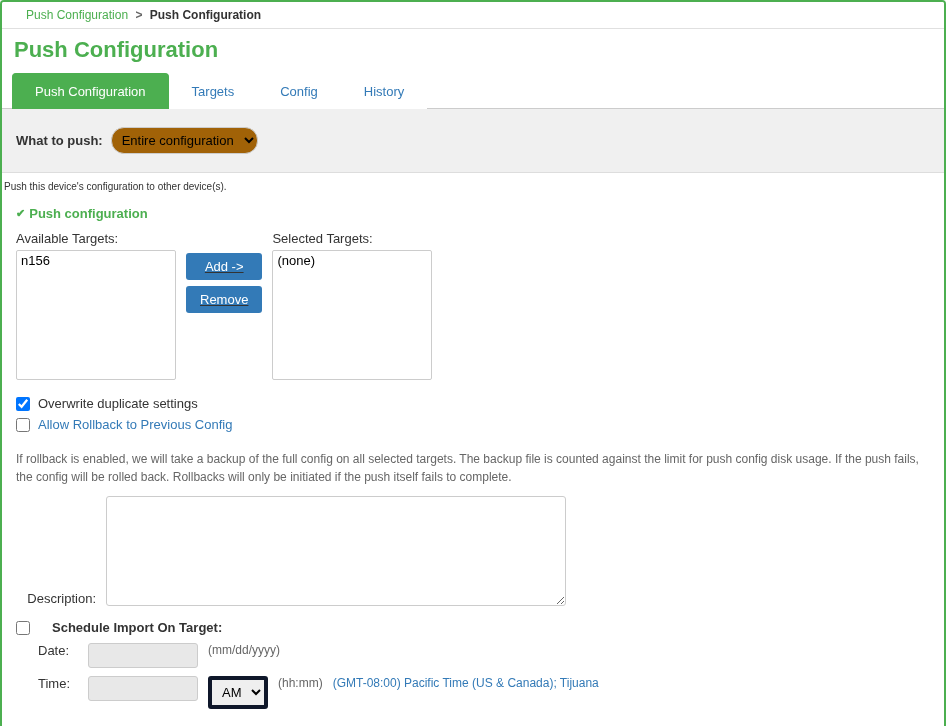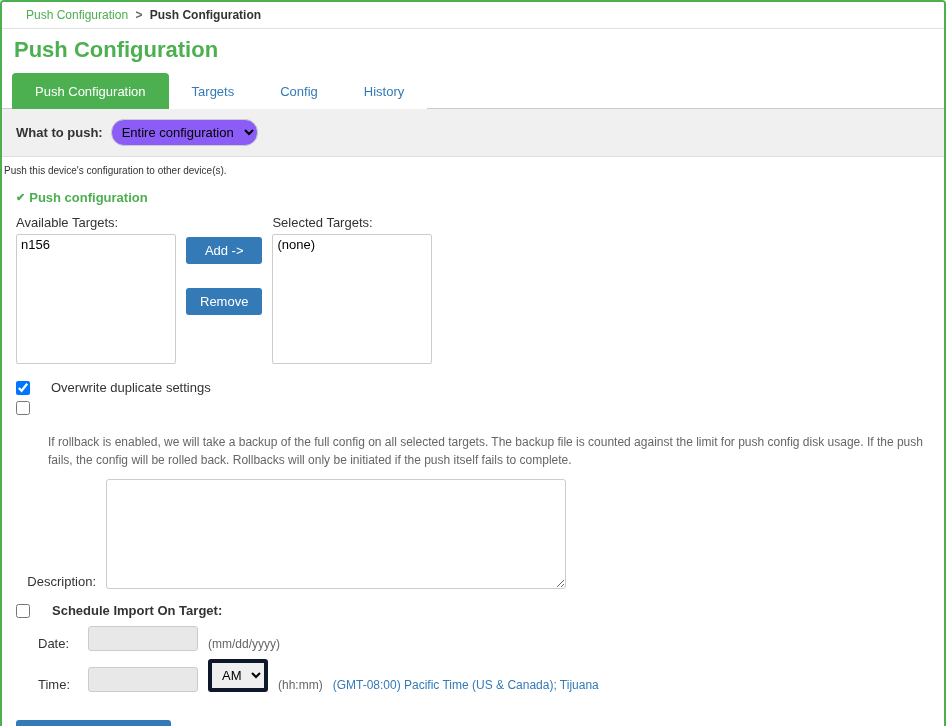--- a/index.html
+++ b/index.html
@@ -64,33 +64,33 @@
 
     
     .content {
       background: #fff;
       padding: 0;
     }
 
     
     .what-to-push {
       background: #f0f0f0;
-      padding: 10px 14px;
+      padding: 18px 14px;
       display: flex;
       align-items: center;
       gap: 8px;
       border-bottom: 1px solid #ddd;
     }
     .what-to-push label { font-weight: bold; }
     .what-to-push select {
       padding: 4px 6px;
       border: 1px solid #ccc;
       border-radius: 13px;
       font-size: 13px;
-      background: #8b5cf6;
+      background: #a16207;
     }
 
     
     .info-text {
       padding: 8px 2px;
       font-size: 10px;
     }
 
     
     .section-header {
@@ -133,57 +133,57 @@
       border: 1px solid #ccc;
       background: #fff;
       overflow-y: auto;
       font-size: 13px;
     }
     .target-list option { padding: 2px 4px; }
 
     .target-buttons {
       display: flex;
       flex-direction: column;
-      gap: 24px;
+      gap: 6px;
       justify-content: center;
       margin-top: 22px;
+      text-decoration: underline;
     }
 
     .btn-add, .btn-remove {
       padding: 6px 14px;
       border: none;
       border-radius: 3px;
       cursor: pointer;
       font-size: 13px;
       color: #fff;
     }
     .btn-add { background: #337ab7; }
     .btn-remove { background: #337ab7; }
 
     
     .checkboxes-section {
       padding: 6px 0 8px;
     }
     .checkbox-row {
       display: flex;
       align-items: center;
-      gap: 21px;
+      gap: 8px;
       margin-bottom: 6px;
     }
     .checkbox-row input[type=checkbox] { width: 14px; height: 14px; }
     .checkbox-row label { font-size: 13px; }
     .checkbox-row label.link-style { color: #337ab7; text-decoration: none; cursor: pointer; }
 
     
     .rollback-notice {
       font-size: 12px;
       color: #666;
       padding: 4px 0 10px;
       line-height: 1.5;
-      margin-left: 32px;
     }
 
     
     .description-row {
       display: flex;
       align-items: flex-end;
       gap: 10px;
       margin-bottom: 14px;
     }
     .description-row label {
@@ -209,21 +209,21 @@
       align-items: center;
       gap: 8px;
       margin-bottom: 8px;
     }
     .schedule-row input[type=checkbox] { width: 14px; height: 14px; }
     .schedule-row label { font-size: 13px; font-weight: normal; margin-left: 14px; }
     .schedule-row label strong { color: #333; }
 
     .date-time-row {
       display: flex;
-      align-items: flex-end;
+      align-items: flex-start;
       gap: 10px;
       margin-bottom: 8px;
       padding-left: 22px;
     }
     .date-time-row label {
       width: 40px;
       font-size: 13px;
     }
     .date-time-row input[type=text] {
       width: 110px;
@@ -325,20 +325,21 @@
         </div>
       </div>
 
       <div class="checkboxes-section">
         <div class="checkbox-row">
           <input type="checkbox" id="overwrite-cb" checked="" style="">
           <label for="overwrite-cb">Overwrite duplicate settings</label>
         </div>
         <div class="checkbox-row">
           <input type="checkbox" id="rollback-cb" style="">
+          <label for="rollback-cb" class="link-style">Allow Rollback to Previous Config</label>
         </div>
       </div>
 
       <div class="rollback-notice">If rollback is enabled, we will take a backup of the full config on all selected targets. The backup file is counted against the limit for push config disk usage. If the push fails, the config will be rolled back. Rollbacks will only be initiated if the push itself fails to complete.</div>
 
       <div class="description-row">
         <label>Description:</label>
         <textarea style=""></textarea>
       </div>
 

